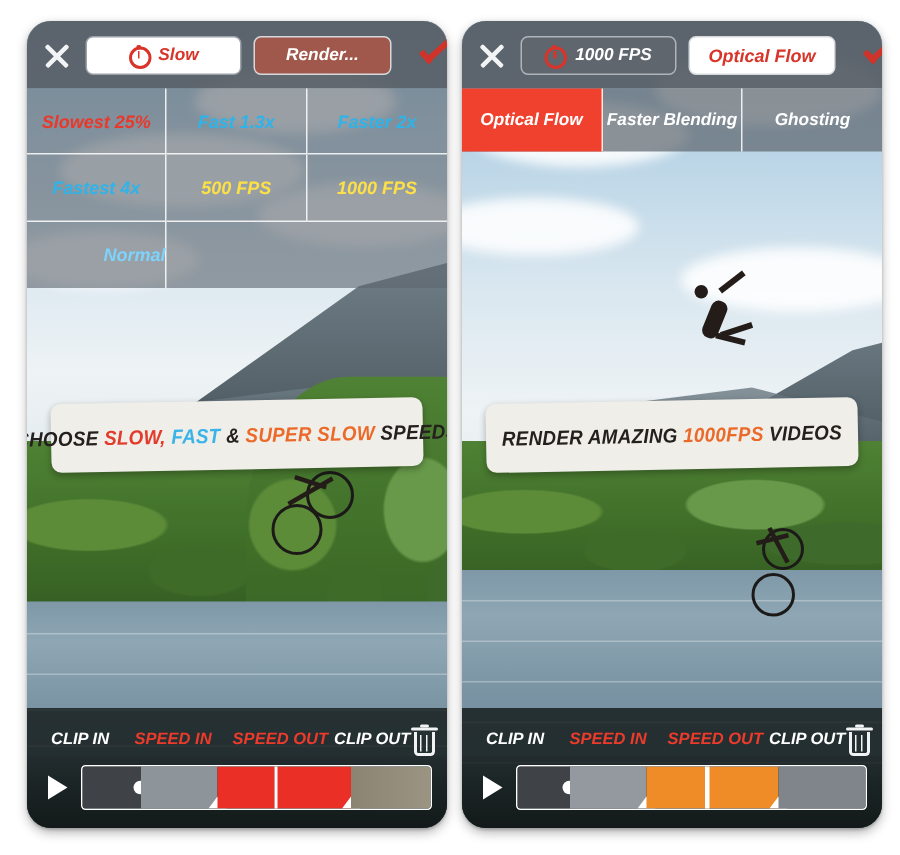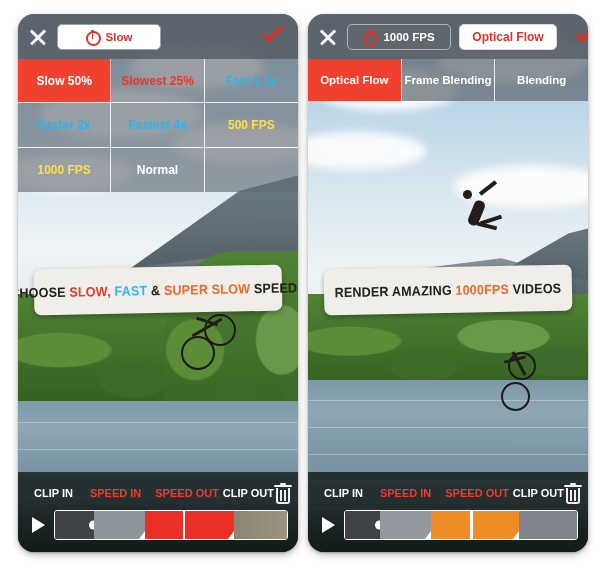--- a/index.html
+++ b/index.html
@@ -2,21 +2,21 @@
 <html><head>
 <meta charset="utf-8">
 <style>
   html,body{margin:0;padding:0;}
   body{
     width:600px;height:570px;overflow:hidden;
     background:#ffffff;
     font-family:"Liberation Sans", sans-serif;
     -webkit-font-smoothing:antialiased;
   }
-  .stage{position:relative;width:494px;height:570px;}
+  .stage{position:relative;width:494px;height:570px;font-style:italic;}
 
   
   .panel{
     position:absolute;top:14px;width:280px;height:538px;
     border-radius:16px;overflow:hidden;
     background:#5b6168;
     box-shadow:0 3px 7px rgba(0,0,0,.28), 0 1px 2px rgba(0,0,0,.2);
   }
   .panel.left{left:18px;}
   .panel.right{left:308px;}
@@ -98,21 +98,21 @@
     border-right:1.5px solid rgba(255,255,255,.85);
     border-bottom:1.5px solid rgba(255,255,255,.85);
     box-sizing:border-box;
   }
   .cell:nth-child(3n){border-right:none;}
   .cell:nth-child(n+7){border-bottom:none;}
   .cell.sel{background:#f0402e;color:#ffffff;border-right-color:rgba(255,255,255,.6);}
   .cell.slow{color:#e8392c;}
   .cell.fast{color:#2fb3e8;}
   .cell.fps{color:#fde047;}
-  .cell.normal{color:#ffffff;}
+  .cell.normal{color:#7dd3fc;justify-content:flex-end;}
 
   
   .tabs{
     position:absolute;left:0;top:45px;width:100%;height:42px;display:flex;
     background:rgba(96,104,112,.72);
   }
   .tab{
     flex:1 1 0;display:flex;align-items:center;justify-content:center;
     font-size:11.5px;font-weight:bold;color:#ffffff;cursor:pointer;
     border-right:1.5px solid rgba(255,255,255,.85);box-sizing:border-box;
@@ -209,28 +209,28 @@
     <div class="topbar">
       <div class="x-btn"></div>
       <div class="pill pill-speed">
         <span class="timer-ico">
           <span class="stem"></span>
             <span class="ring"></span>
             <span class="hand"></span>
         </span>
         <span>Slow</span>
       </div>
+      <div class="pill pill-render">
+        <span>Render...</span>
+      </div>
       <div class="spacer"></div>
       <div class="check"></div>
     </div>
 
     <div class="grid">
-      <div class="cell sel">
-          <span>Slow 50%</span>
-        </div>
       <div class="cell slow">
           <span>Slowest 25%</span>
         </div>
       <div class="cell fast">
           <span>Fast 1.3x</span>
         </div>
       <div class="cell fast">
           <span>Faster 2x</span>
         </div>
       <div class="cell fast">
@@ -331,24 +331,24 @@
       </div>
       <div class="spacer"></div>
       <div class="check"></div>
     </div>
 
     <div class="tabs">
       <div class="tab active">
           <span>Optical Flow</span>
         </div>
       <div class="tab">
-          <span>Frame Blending</span>
+          <span>Faster Blending</span>
         </div>
       <div class="tab">
-          <span>Blending</span>
+          <span>Ghosting</span>
         </div>
     </div>
 
     <div class="banner right-b">
       <div class="txt"><span>RENDER AMAZING </span><span class="org">1000FPS</span><span> VIDEOS</span></div>
     </div>
 
     <div class="bottom">
       <div class="btnrow">
         <span class="bl s1">CLIP IN</span>

